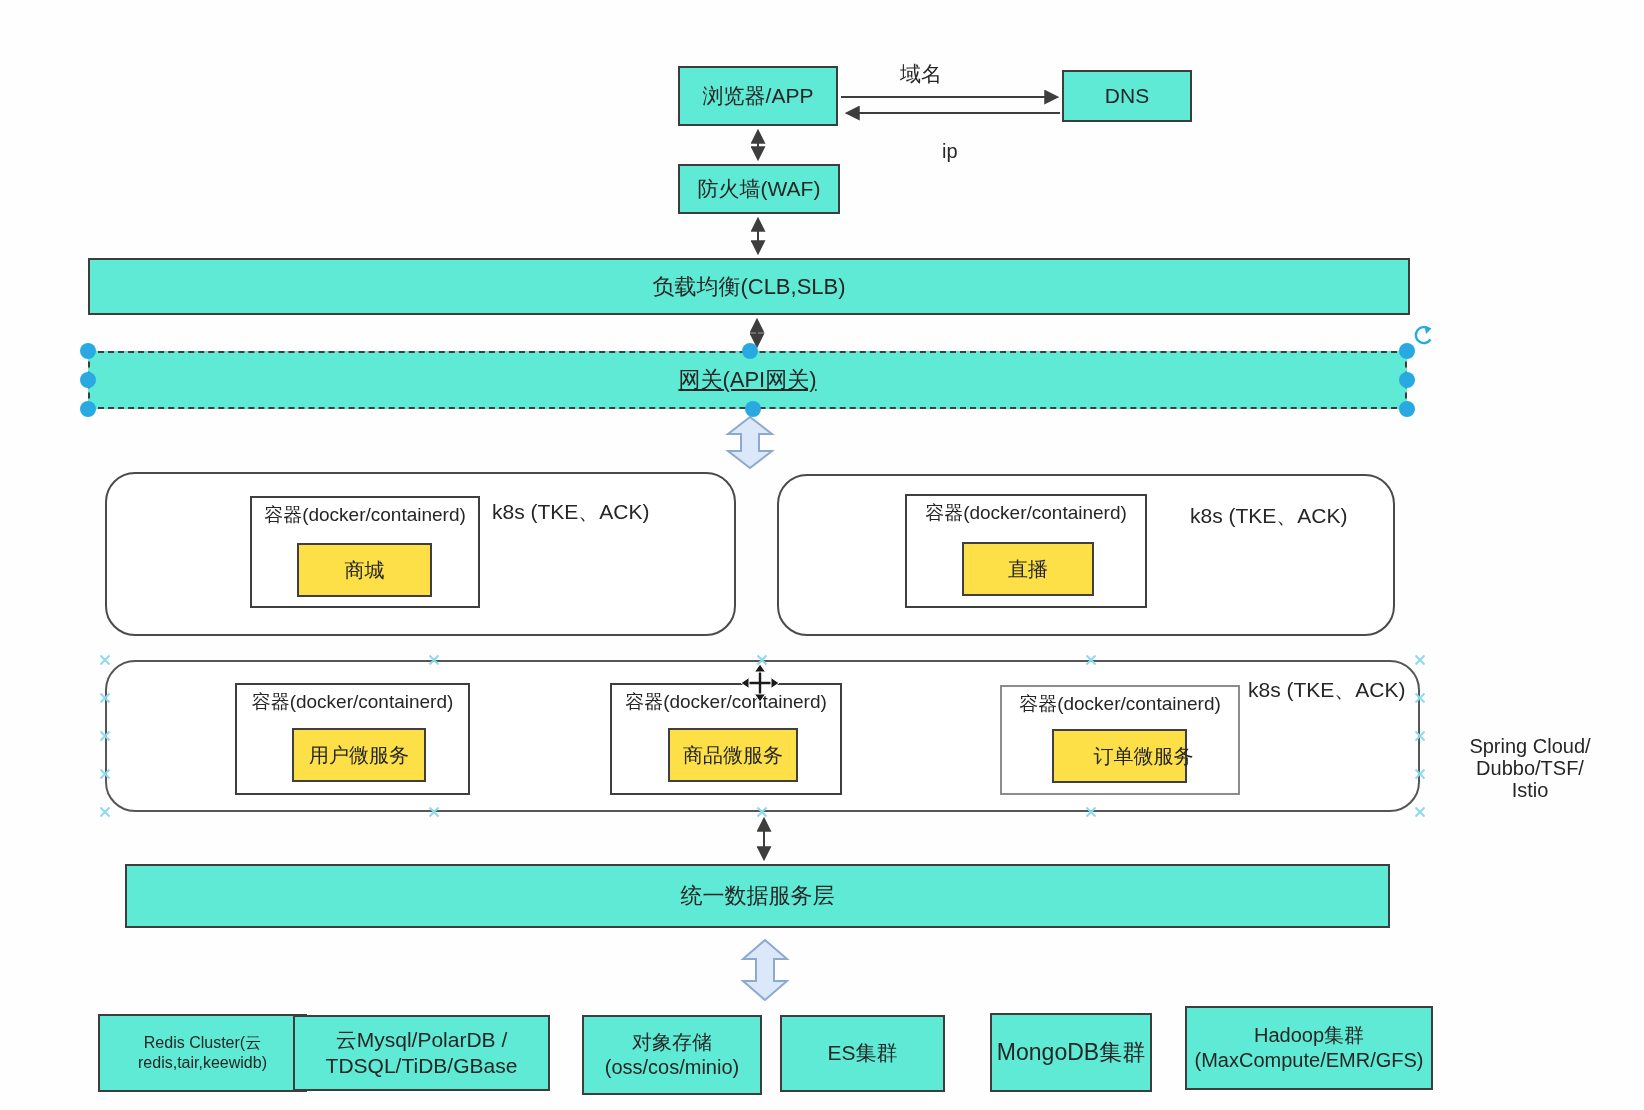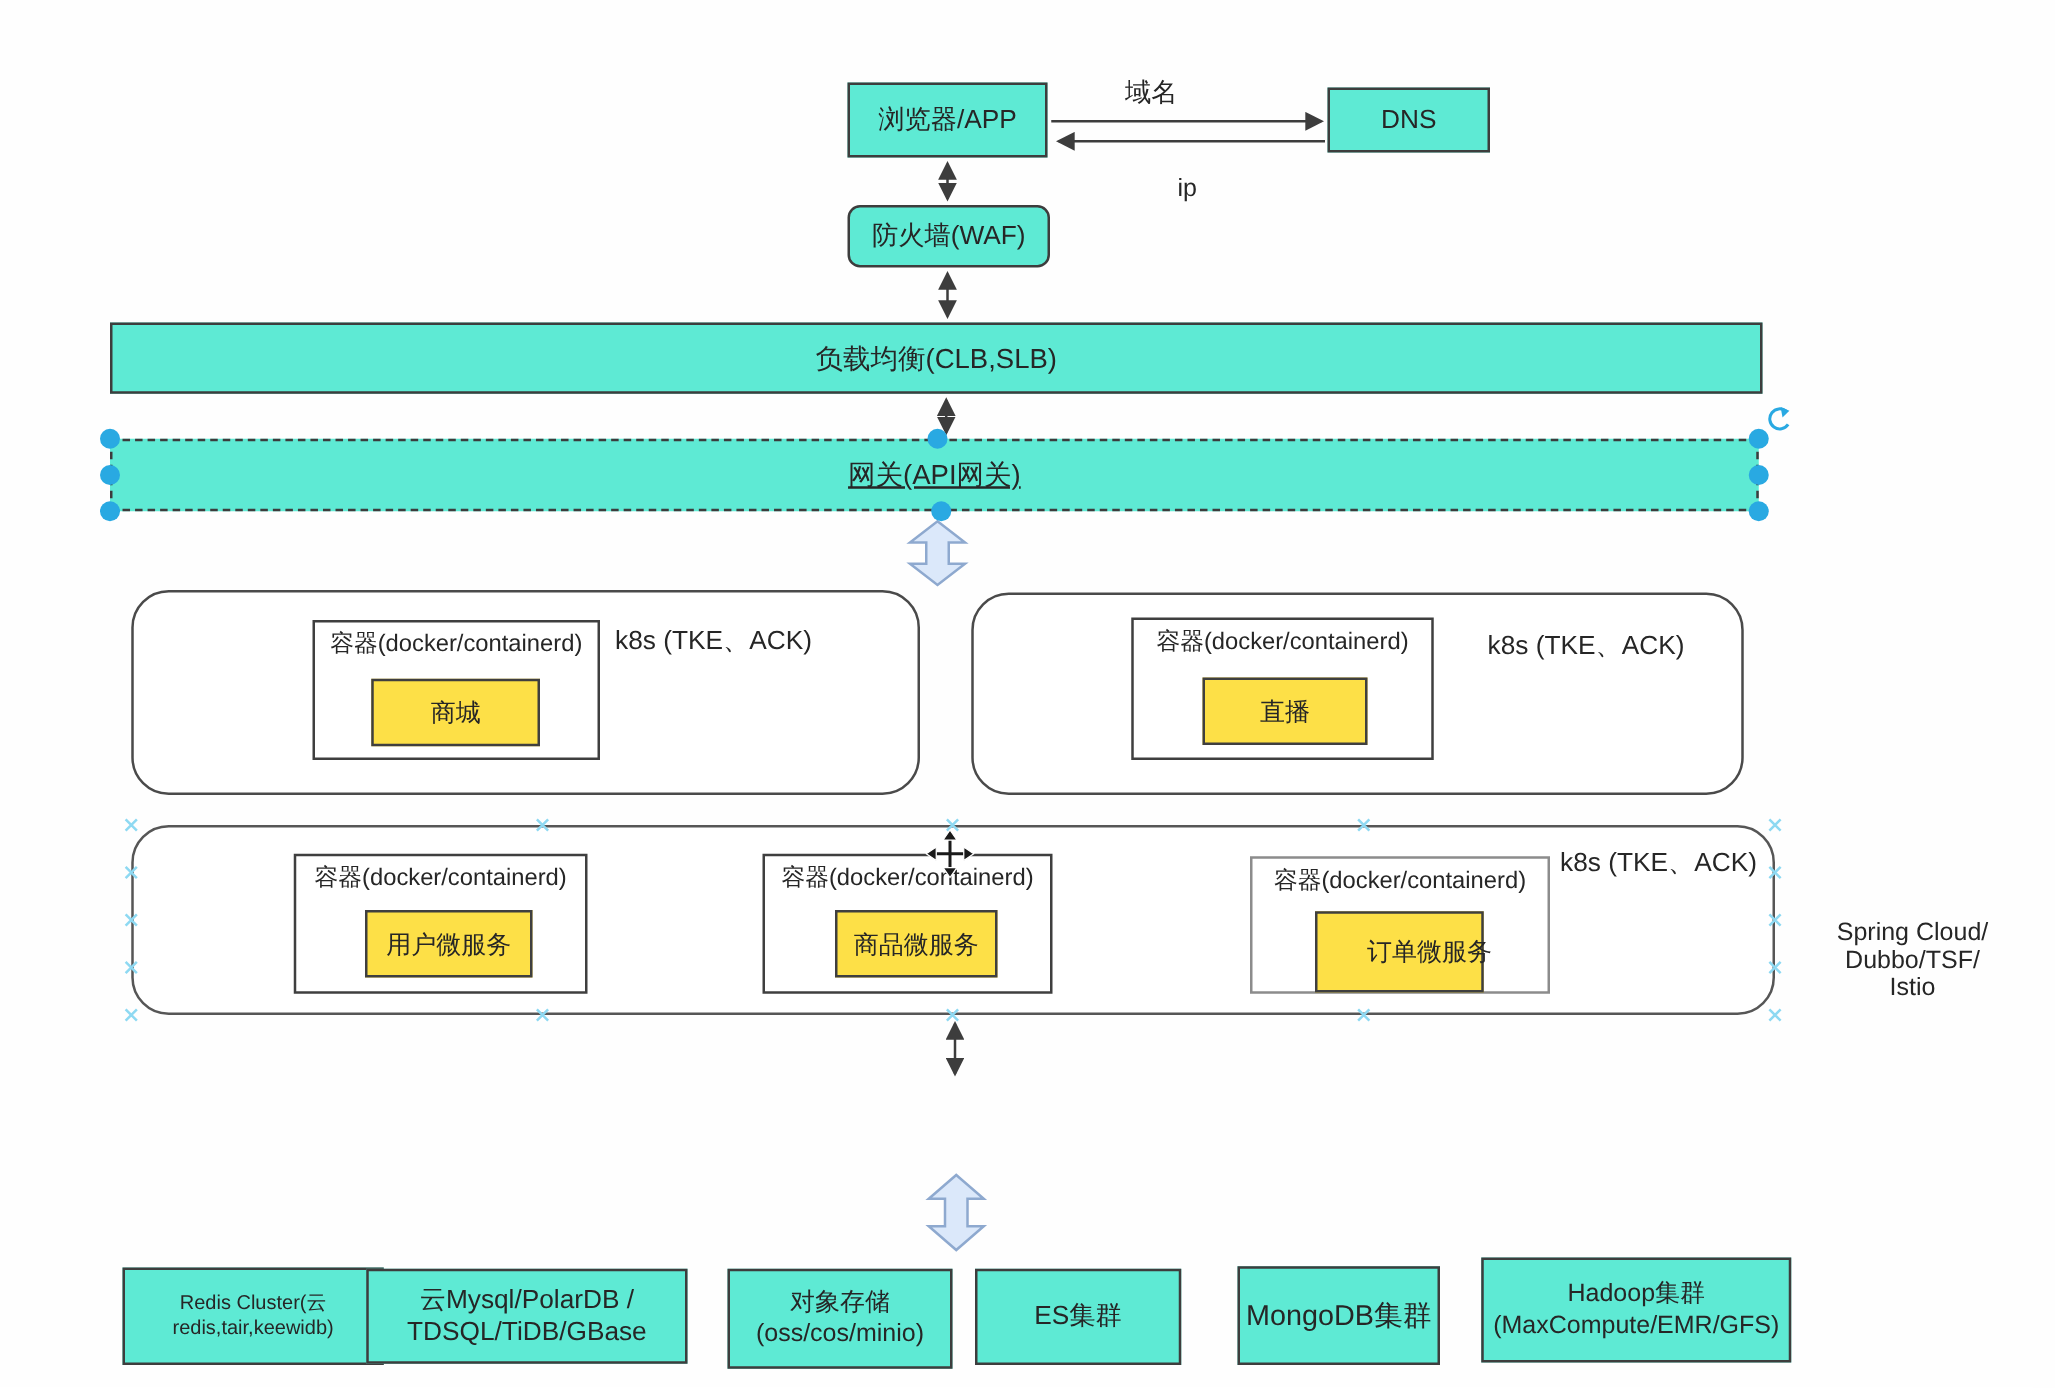--- a/index.html
+++ b/index.html
@@ -6,21 +6,21 @@
   html,body{margin:0;padding:0;background:#ffffff;}
   .canvas{
     position:relative;width:1644px;height:1110px;background:#fefefe;overflow:hidden;
     font-family:"Liberation Sans","DejaVu Sans",sans-serif;color:#262626;
   }
   .box{
     position:absolute;box-sizing:border-box;border:2px solid #3d3d3d;background:#5eead4;
     display:flex;align-items:center;justify-content:center;
     font-size:21px;white-space:nowrap;line-height:1.25;
   }
-  .rounded{border-radius:10px;}
+  .rounded{border-radius:0;}
   .cluster{border-radius:30px;background:#fff;border-color:#4a4a4a;}
   .dashedsel{border:2px dashed #3c3c3c;text-decoration:underline;}
   .lbl{position:absolute;white-space:nowrap;font-size:21px;}
   .container-box{position:absolute;box-sizing:border-box;border:2px solid #3f3f3f;background:#fff;text-align:center;}
   .container-box .ctitle{margin-top:4px;font-size:19px;white-space:nowrap;overflow:visible;}
   .inner-box{position:absolute;box-sizing:border-box;border:2px solid #3f3f3f;background:#fde047;
     display:flex;align-items:center;justify-content:center;font-size:20px;white-space:nowrap;}
   .twoline{flex-direction:column;text-align:center;}
   .svglayer{position:absolute;left:0;top:0;width:1644px;height:1110px;pointer-events:none;}
   .big{font-size:22px;}
@@ -81,31 +81,34 @@
   </div>
   <div class="container-box" style="left:610px;top:683px;width:232px;height:112px;">
     <div class="ctitle">容器(docker/containerd)</div>
   </div>
   <div class="inner-box" style="left:668px;top:728px;width:130px;height:54px;">
     <span>商品微服务</span>
   </div>
   <div class="container-box" style="left:1000px;top:685px;width:240px;height:110px;border-color:#8c8c8c;">
     <div class="ctitle">容器(docker/containerd)</div>
   </div>
-  <div class="inner-box" style="left:1052px;top:729px;width:135px;height:65px;padding-left:48px;">
+  <div class="inner-box" style="left:1052px;top:729px;width:135px;height:54px;padding-left:48px;">
     <span>订单微服务</span>
   </div>
   <div class="lbl" style="left:1248px;top:676px;">k8s (TKE、ACK)</div>
 
   <div class="annot" style="left:1440px;top:735px;width:180px;">
     <div>Spring Cloud/</div>
     <div>Dubbo/TSF/</div>
     <div>Istio</div>
   </div>
 
+  <div class="box big" style="left:125px;top:864px;width:1265px;height:64px;">
+    <span>统一数据服务层</span>
+  </div>
 
   <div class="box twoline" style="left:98px;top:1014px;width:209px;height:78px;font-size:16px;">
     <div>Redis Cluster(云</div>
     <div>redis,tair,keewidb)</div>
   </div>
   <div class="box twoline" style="left:293px;top:1015px;width:257px;height:76px;font-size:21px;">
     <div>云Mysql/PolarDB /</div>
     <div>TDSQL/TiDB/GBase</div>
   </div>
   <div class="box twoline" style="left:582px;top:1015px;width:180px;height:80px;font-size:20px;">

